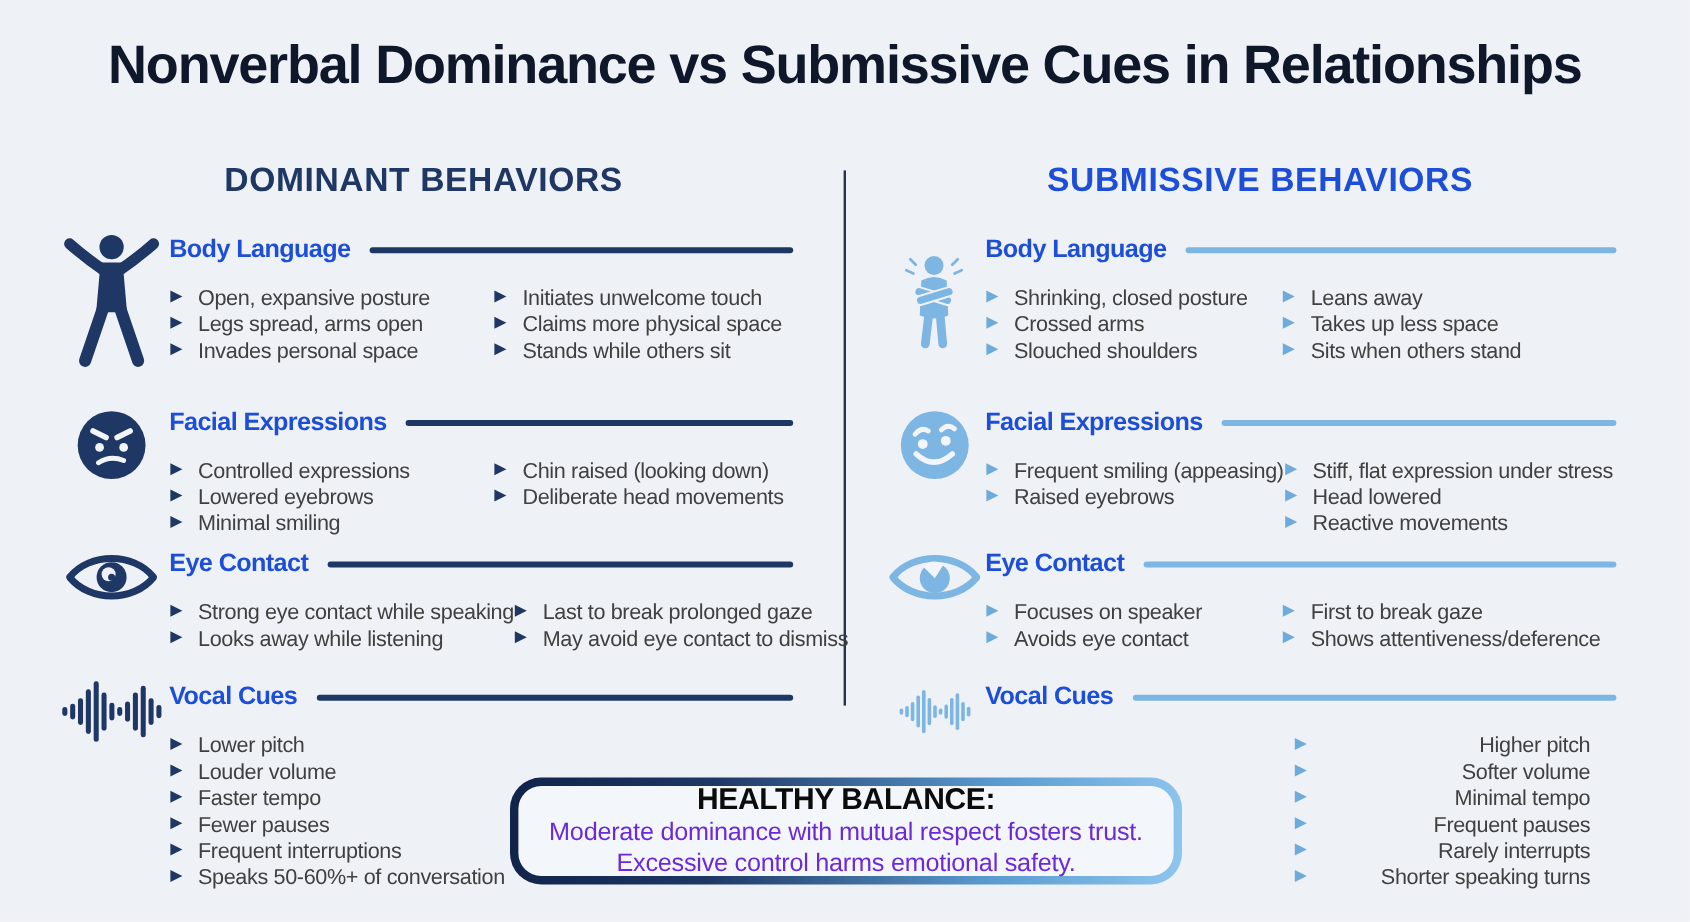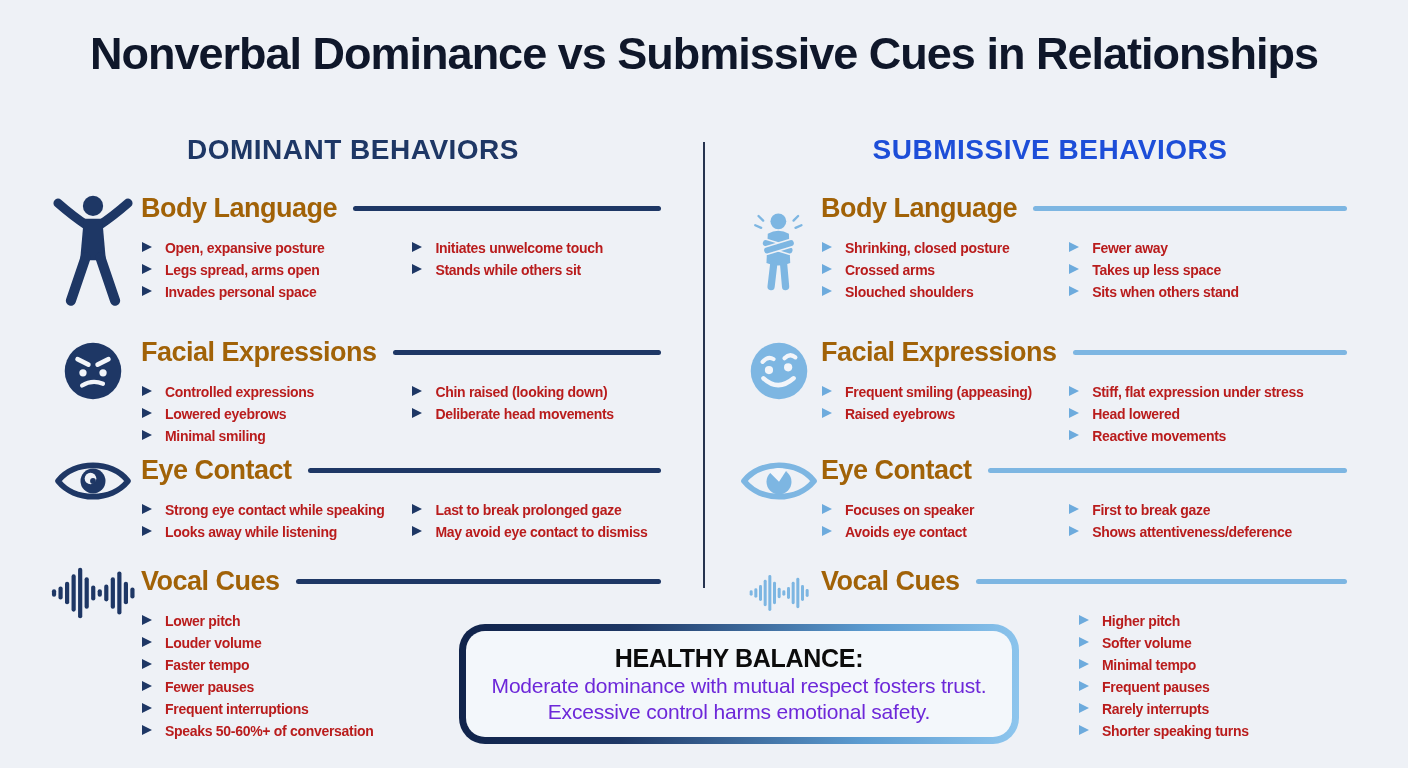--- a/index.html
+++ b/index.html
@@ -33,48 +33,47 @@
   .sec{display:flex; align-items:flex-start;}
   .sec-1{margin-bottom:26px;}
   .sec-2{margin-bottom:7px;}
   .sec-3{margin-bottom:22px;}
   .icon-cell{flex:0 0 96px; display:flex; justify-content:center; overflow:visible;}
   .col-right .icon-cell{flex-basis:84px;}
   .sec-body{flex:1; min-width:0;}
   .col-right .sec-body{padding-right:16px;}
   .sec-head{display:flex; align-items:center;}
   .sec-head h3{
-    margin:0; font-size:27px; line-height:32px; font-weight:bold;
-    letter-spacing:-0.5px; color:#a16207; white-space:nowrap;
+    margin:0; font-size:21px; line-height:32px; font-weight:bold;
+    letter-spacing:-0.5px; color:#1d4ed8; white-space:nowrap;
   }
   .rule{flex:1; height:5px; border-radius:3px; margin-left:16px; background:var(--accent);}
   
   .bullets{display:flex; margin-top:13px;}
   .bullets ul{list-style:none; margin:0; padding:0;}
   .bullets ul.bcol1{flex:0 0 52%;}
   .bullets ul.bcol2{flex:0 0 48%;}
   .col-right .bullets ul.bcol1{flex-basis:47%;}
   .col-right .bullets ul.bcol2{flex-basis:53%;}
-  .bullets ul.vocal-right{flex:0 0 auto; margin-left:257px;}
+  .bullets ul.vocal-right{flex:0 0 auto; margin-left:257px;text-align:right;}
   .bullets li{
     position:relative; padding-left:24px; white-space:nowrap;
-    font-size:14px; line-height:22px; font-weight:bold; letter-spacing:-0.3px;
-    color:#b91c1c;
+    font-size:18px; line-height:22px; font-weight:normal; letter-spacing:-0.3px;
+    color:#404040;
   }
   .bullets li::before{
     content:""; position:absolute; left:1px; top:5px;
     border-left:10px solid var(--arrow);
     border-top:5.5px solid transparent; border-bottom:5.5px solid transparent;
   }
   
   .balance-box{
-    position:absolute; left:425px; top:624px; width:560px; height:120px;
+    position:absolute; left:425px; top:648px; width:560px; height:89px;
     box-sizing:border-box; padding:7px; border-radius:26px;
     background:linear-gradient(95deg,#10234a 0%,#1e3765 30%,#5b9bd0 72%,#8ec6ee 100%);
-    margin-left:34px;
   }
   .balance-inner{
     width:100%; height:100%; box-sizing:border-box; border-radius:19px;
     background:#f3f7fb; display:flex; flex-direction:column;
     align-items:center; justify-content:center;
   }
   .balance-title{font-size:25px; font-weight:bold; letter-spacing:-0.3px; color:#0c0c0c;}
   .balance-line{font-size:21px; line-height:26px; letter-spacing:-0.2px; color:#6d28d9; white-space:nowrap;}
   
   .icon-cell svg{display:block;}
@@ -108,20 +107,21 @@
           <span class="rule"></span>
         </div>
         <div class="bullets">
           <ul class="bcol1">
               <li>Open, expansive posture</li>
               <li>Legs spread, arms open</li>
               <li>Invades personal space</li>
             </ul>
           <ul class="bcol2">
               <li>Initiates unwelcome touch</li>
+              <li>Claims more physical space</li>
               <li>Stands while others sit</li>
             </ul>
         </div>
       </div>
     </div>
 
     <div class="sec sec-2">
       <div class="icon-cell" style="margin-top:4px;">
         <svg width="62" height="62" viewBox="0 0 68 68" fill="none">
           <circle cx="34" cy="34" r="31" fill="#1e3765"></circle>
@@ -240,21 +240,21 @@
           <h3>Body Language</h3>
           <span class="rule"></span>
         </div>
         <div class="bullets">
           <ul class="bcol1">
               <li>Shrinking, closed posture</li>
               <li>Crossed arms</li>
               <li>Slouched shoulders</li>
             </ul>
           <ul class="bcol2">
-              <li>Fewer away</li>
+              <li>Leans away</li>
               <li>Takes up less space</li>
               <li>Sits when others stand</li>
             </ul>
         </div>
       </div>
     </div>
 
     <div class="sec sec-2">
       <div class="icon-cell" style="margin-top:4px;">
         <svg width="62" height="62" viewBox="0 0 68 68" fill="none">

